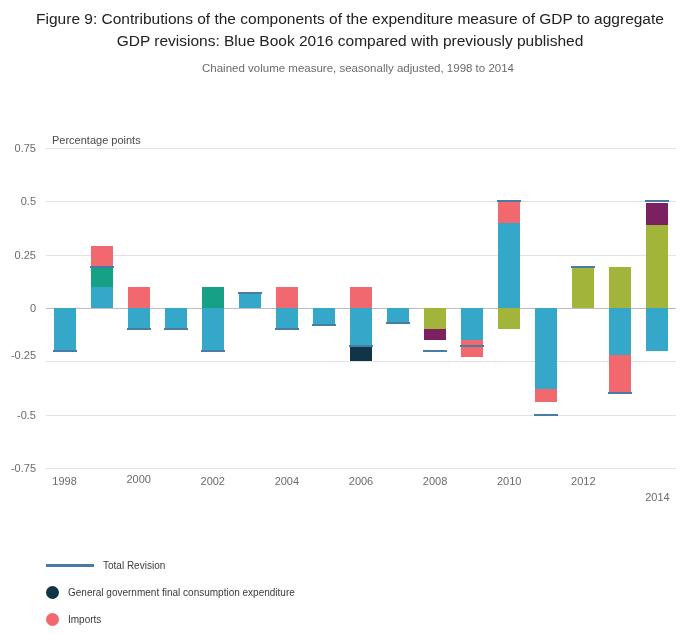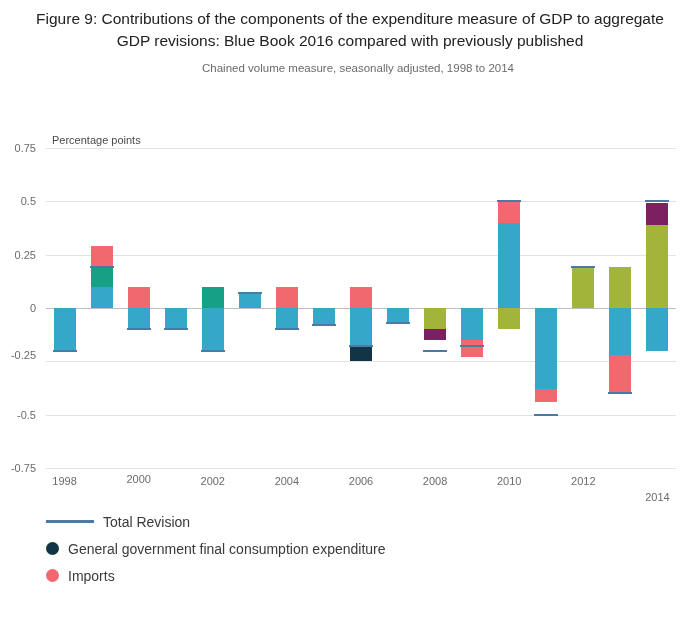--- a/index.html
+++ b/index.html
@@ -76,23 +76,23 @@
   .bar-seg {
     position: absolute;
   }
   .tot-rev {
     position: absolute;
     background: #4a7ba7;
   }
   .legend {
     position: absolute;
     left: 46px;
-    top: 508px;
+    top: 552px;
     width: 640px;
-    font-size: 14px;
+    font-size: 10px;
     color: #3a3a3a;
   }
   .legend-row {
     position: relative;
     height: 27px;
   }
   .legend-item {
     position: absolute;
     display: flex;
     align-items: center;

